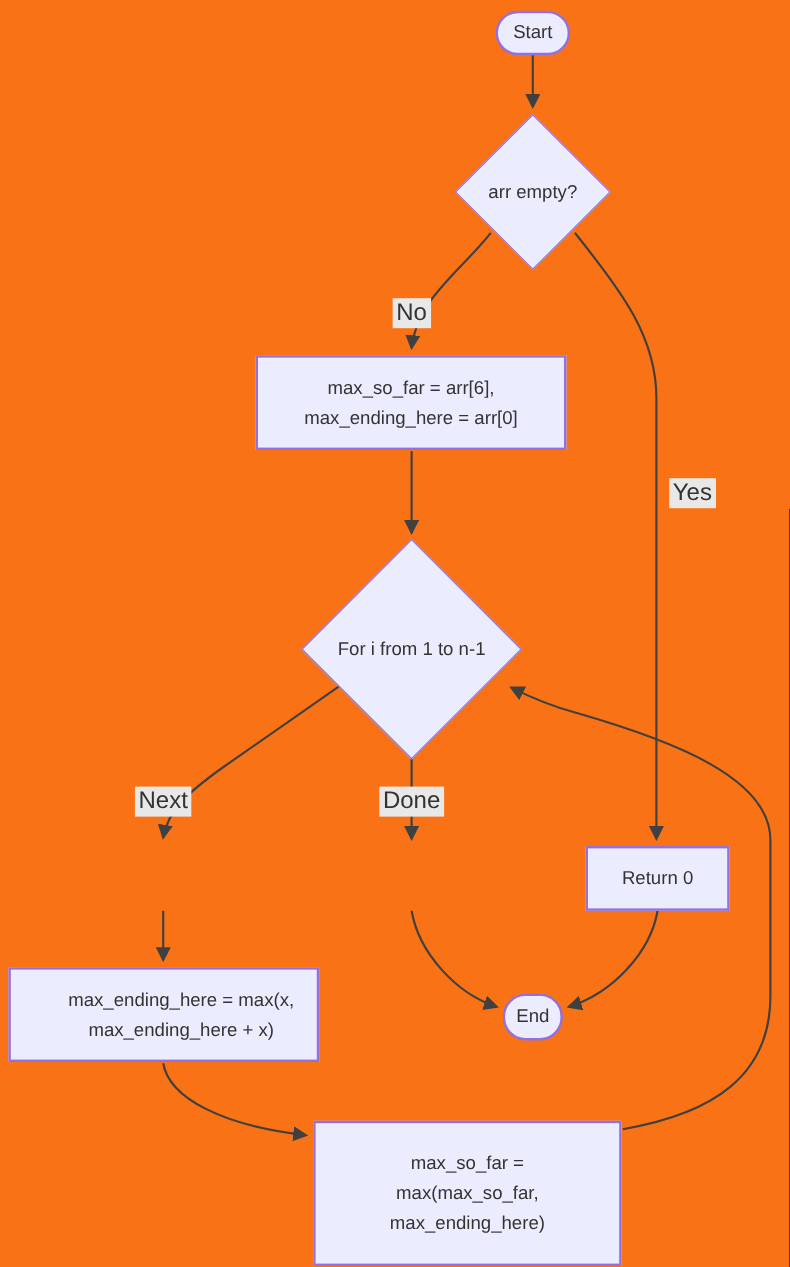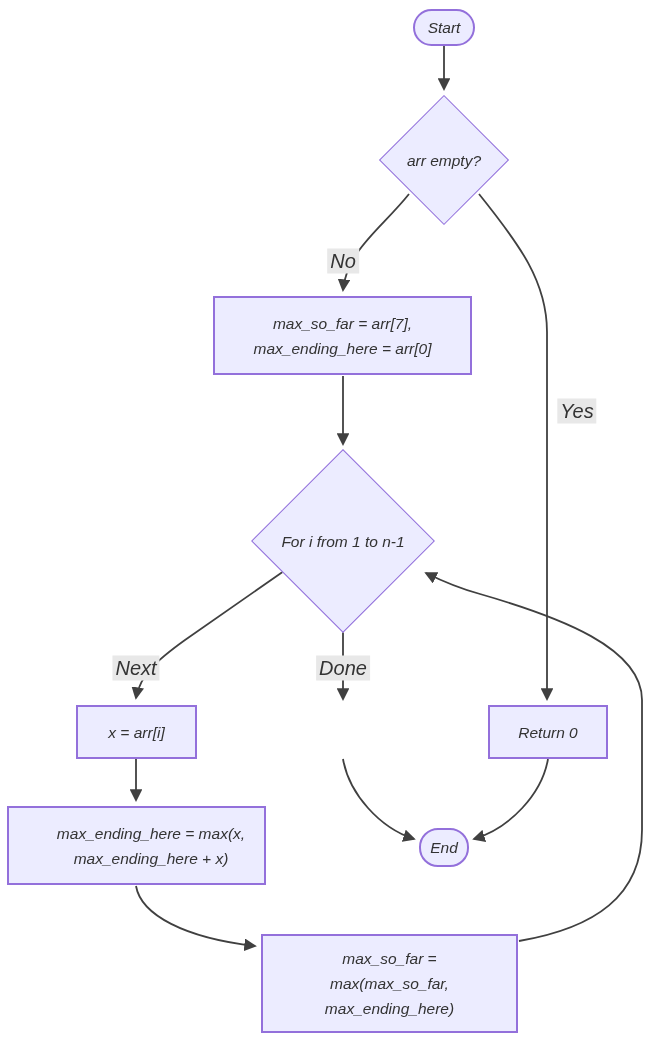--- a/index.html
+++ b/index.html
@@ -1,20 +1,19 @@
 <!DOCTYPE html>
 <html><head>
 <meta charset="utf-8">
 <style>
   html,body { margin:0; padding:0; background:#000; }
   .stage {
-    position:relative; width:658px; height:1056px; background:#ffffff;
+    position:relative; width:658px; height:1056px; background:#f97316;
     font-family:"Liberation Sans", sans-serif; color:#333333; font-size:15.5px;
     overflow:hidden;
-    font-style:italic;
   }
   svg.edges { position:absolute; left:0; top:0; width:658px; height:1056px; }
   .node {
     position:absolute; box-sizing:border-box;
     background:#ECECFF; border:2px solid #9370DB;
     display:flex; align-items:center; justify-content:center;
     text-align:center; line-height:25px;
   }
   .stadium { border-radius:19px; }
   .diamond { transform:rotate(45deg); border-width:1.5px; }
@@ -57,49 +56,46 @@
 
   <div class="node stadium" style="left:413px; top:9px; width:62px; height:37px;">
     <span>Start</span>
   </div>
 
   <div class="node diamond" style="left:398px; top:114px; width:92px; height:92px;"></div>
   <div class="dlabel" style="left:384px; top:148px; width:120px; height:24px;">arr empty?</div>
 
   <div class="node" style="left:213px; top:296px; width:259px; height:79px;">
     <div class="lines">
-      <span>max_so_far = arr[7],</span>
+      <span>max_so_far = arr[6],</span>
       <span>max_ending_here = arr[0]</span>
     </div>
   </div>
 
   <div class="node diamond" style="left:278px; top:476px; width:130px; height:130px;"></div>
   <div class="dlabel" style="left:243px; top:529px; width:200px; height:24px;">For i from 1 to n-1</div>
 
-  <div class="node" style="left:76px; top:705px; width:121px; height:54px;">
-    <span>x = arr[i]</span>
-  </div>
 
 
   <div class="node" style="left:488px; top:705px; width:120px; height:54px;text-align:center;">
     <span>Return 0</span>
   </div>
 
   <div class="node" style="left:7px; top:806px; width:259px; height:79px;padding-left:29px;">
     <div class="lines">
       <span>max_ending_here = max(x,</span>
       <span>max_ending_here + x)</span>
     </div>
   </div>
 
   <div class="node stadium" style="left:419px; top:828px; width:50px; height:39px;">
     <span>End</span>
   </div>
 
-  <div class="node" style="left:261px; top:934px; width:257px; height:99px;">
+  <div class="node" style="left:261px; top:934px; width:257px; height:121px;">
     <div class="lines">
       <span>max_so_far =</span>
       <span>max(max_so_far,</span>
       <span>max_ending_here)</span>
     </div>
   </div>
 
   <div class="elabel" style="left:343px; top:261px;">No</div>
   <div class="elabel" style="left:548px; top:411px;margin-left:29px;">Yes</div>
   <div class="elabel" style="left:136px; top:668px;">Next</div>

